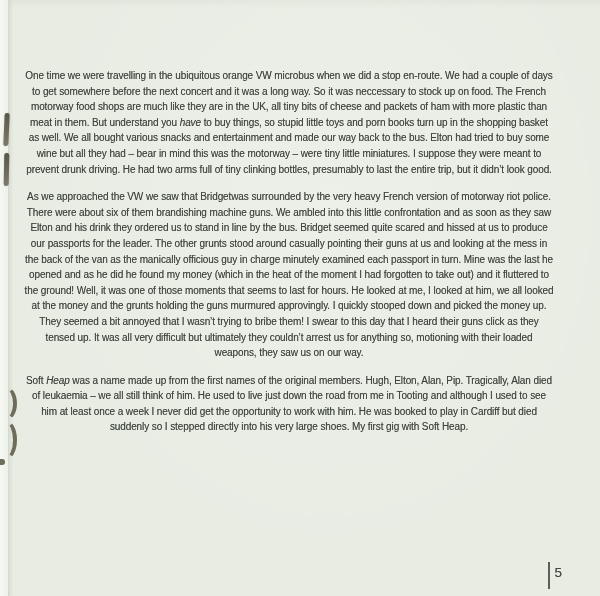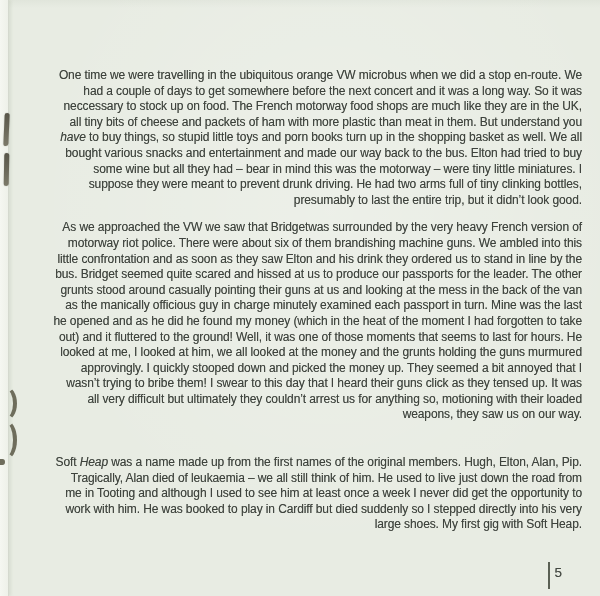--- a/index.html
+++ b/index.html
@@ -46,30 +46,30 @@
   .staple-curve.s4 { top: 420px; height: 34px; }
   .speck {
     position: absolute; left: 0; top: 459px;
     width: 5px; height: 6px;
     background: #6e6d5c;
     border-radius: 0 60% 60% 0;
   }
   
   .text-block {
     position: absolute;
-    left: 52px; top: 68px; width: 530px;
+    left: 24px; top: 68px; width: 530px;
     color: #3e433d;
-    font-size: 12px;
+    font-size: 10px;
     line-height: 15.6px;
     letter-spacing: -0.1px;
-    text-align: right;
+    text-align: center;
     text-shadow: 0 0 0.5px rgba(62,67,61,0.55);
   }
   .text-block p { margin: 0 0 12px 0; }
-  .text-block p.gap-large { margin-bottom: 32px; }
+  .text-block p.gap-large { margin-bottom: 12px; }
   .text-block p:last-child { margin-bottom: 12px; }
   .italic { font-style: italic; }
   
   .footer {
     position: absolute; left: 548px; top: 562px;
     display: flex; align-items: flex-start; gap: 5px;
   }
   .footer-bar {
     width: 1.6px; height: 27px;
     background: #5a6054;

